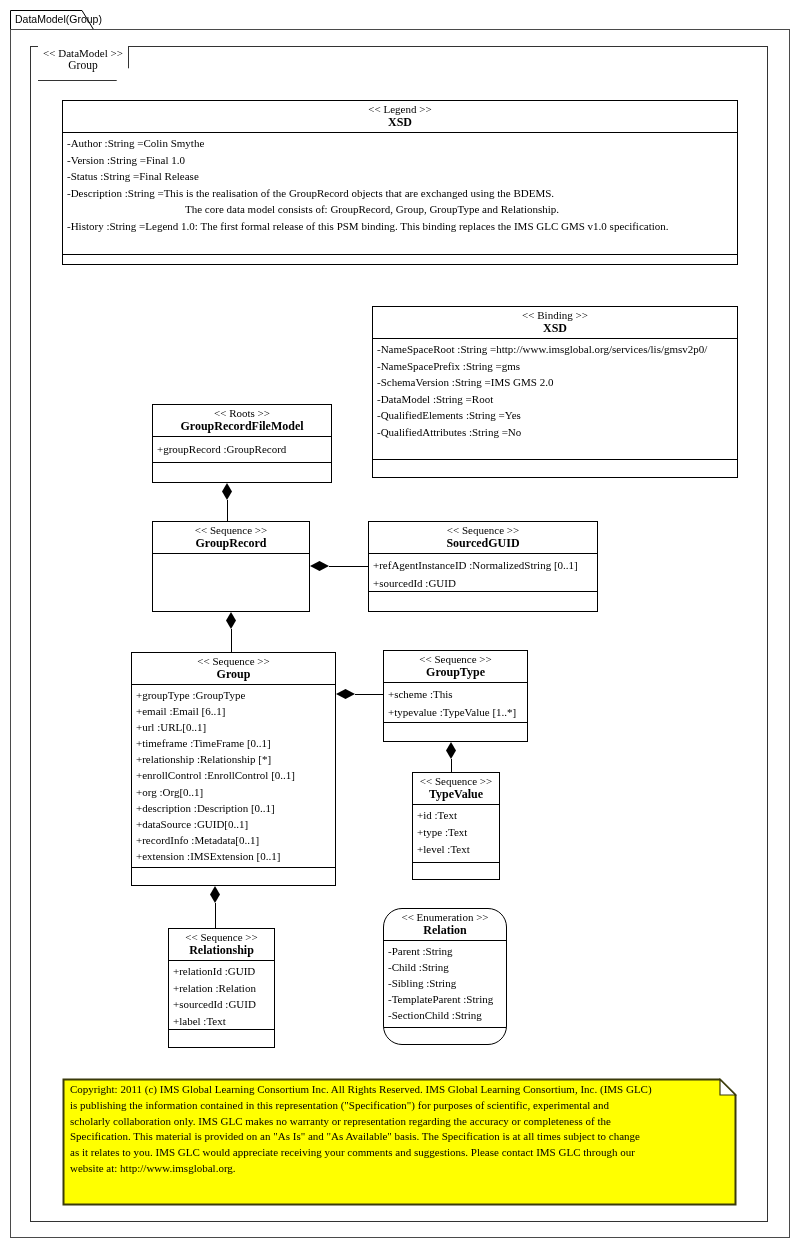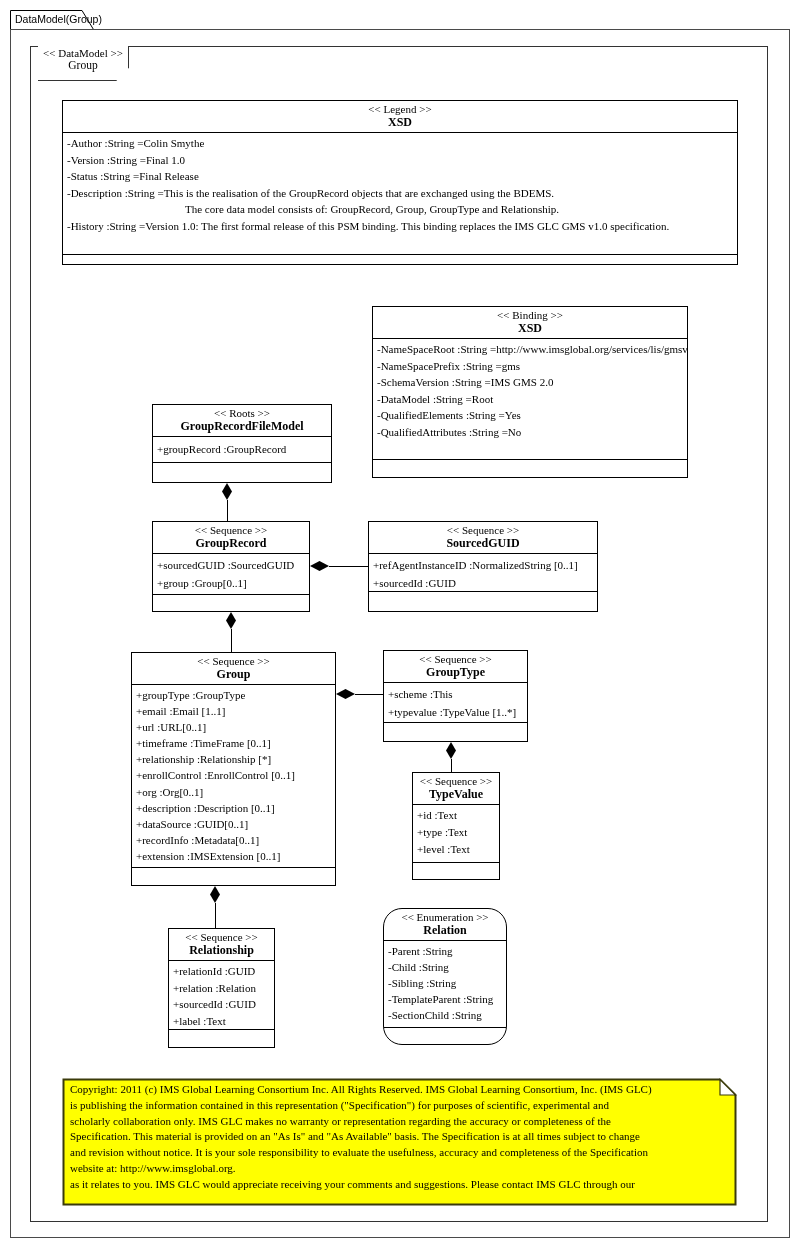--- a/index.html
+++ b/index.html
@@ -40,21 +40,21 @@
     display:flex; flex-direction:column;
   }
   .uml-head { border-bottom:1px solid #000; text-align:center; padding:2px 2px 2px 2px; }
   .stereotype { font-size:11px; white-space:nowrap; }
   .cls-name  { font-size:12px; font-weight:bold; white-space:nowrap; }
   .uml-attrs { flex:1; border-bottom:1px solid #000; padding:2px 0 0 4px; overflow:hidden; }
   .attr-row  { font-size:11px; line-height:var(--lh,17px); white-space:nowrap; }
   .uml-ops   { height:var(--ops,16px); }
 
   #box-legend       { left:62px;  top:100px; width:676px; height:165px; --ops:9px;  --lh:16.5px; }
-  #box-binding      { left:372px; top:306px; width:316px; height:172px; --ops:17px; --lh:16.5px; }
+  #box-binding      { left:372px; top:306px; width:366px; height:172px; --ops:17px; --lh:16.5px; }
   #box-roots        { left:152px; top:404px; width:180px; height:79px;  --ops:19px; --lh:20px; }
   #box-grouprecord  { left:152px; top:521px; width:158px; height:91px;  --ops:16px; --lh:18px; }
   #box-sourcedguid  { left:368px; top:521px; width:230px; height:91px;  --ops:19px; --lh:18px; }
   #box-group        { left:131px; top:652px; width:205px; height:234px; --ops:17px; --lh:16.1px; }
   #box-grouptype    { left:383px; top:650px; width:145px; height:92px;  --ops:18px; --lh:18px; }
   #box-typevalue    { left:412px; top:772px; width:88px;  height:108px; --ops:16px; --lh:17px; }
   #box-relationship { left:168px; top:928px; width:107px; height:120px; --ops:17px; --lh:16.5px; }
   #box-relation     { left:383px; top:908px; width:124px; height:137px;border-radius:19px; --ops:16px; --lh:16px; }
 
   
@@ -109,21 +109,21 @@
     <div class="uml-head">
       <div class="stereotype">&lt;&lt; Legend &gt;&gt;</div>
       <div class="cls-name">XSD</div>
     </div>
     <div class="uml-attrs">
         <div class="attr-row">-Author :String =Colin Smythe</div>
         <div class="attr-row">-Version :String =Final 1.0</div>
         <div class="attr-row">-Status :String =Final Release</div>
         <div class="attr-row">-Description :String =This is the realisation of the GroupRecord objects that are exchanged using the BDEMS.</div>
         <div class="attr-row" style="padding-left: 118px;">The core data model consists of: GroupRecord, Group, GroupType and Relationship.</div>
-        <div class="attr-row">-History :String =Version 1.0: The first formal release of this PSM binding. This binding replaces the IMS GLC GMS v1.0 specification.</div>
+        <div class="attr-row">-History :String =Legend 1.0: The first formal release of this PSM binding. This binding replaces the IMS GLC GMS v1.0 specification.</div>
       </div>
     <div class="uml-ops"></div>
   </div>
 
   <div class="uml-class" id="box-binding">
     <div class="uml-head">
       <div class="stereotype">&lt;&lt; Binding &gt;&gt;</div>
       <div class="cls-name">XSD</div>
     </div>
     <div class="uml-attrs">
@@ -146,24 +146,20 @@
         <div class="attr-row">+groupRecord :GroupRecord</div>
       </div>
     <div class="uml-ops"></div>
   </div>
 
   <div class="uml-class" id="box-grouprecord">
     <div class="uml-head">
       <div class="stereotype">&lt;&lt; Sequence &gt;&gt;</div>
       <div class="cls-name">GroupRecord</div>
     </div>
-    <div class="uml-attrs">
-        <div class="attr-row">+sourcedGUID :SourcedGUID</div>
-        <div class="attr-row">+group :Group[0..1]</div>
-      </div>
     <div class="uml-ops"></div>
   </div>
 
   <div class="uml-class" id="box-sourcedguid">
     <div class="uml-head">
       <div class="stereotype">&lt;&lt; Sequence &gt;&gt;</div>
       <div class="cls-name">SourcedGUID</div>
     </div>
     <div class="uml-attrs">
         <div class="attr-row">+refAgentInstanceID :NormalizedString [0..1]</div>
@@ -172,21 +168,21 @@
     <div class="uml-ops"></div>
   </div>
 
   <div class="uml-class" id="box-group">
     <div class="uml-head">
       <div class="stereotype">&lt;&lt; Sequence &gt;&gt;</div>
       <div class="cls-name">Group</div>
     </div>
     <div class="uml-attrs">
         <div class="attr-row">+groupType :GroupType</div>
-        <div class="attr-row">+email :Email [1..1]</div>
+        <div class="attr-row">+email :Email [6..1]</div>
         <div class="attr-row">+url :URL[0..1]</div>
         <div class="attr-row">+timeframe :TimeFrame [0..1]</div>
         <div class="attr-row">+relationship :Relationship [*]</div>
         <div class="attr-row">+enrollControl :EnrollControl [0..1]</div>
         <div class="attr-row">+org :Org[0..1]</div>
         <div class="attr-row">+description :Description [0..1]</div>
         <div class="attr-row">+dataSource :GUID[0..1]</div>
         <div class="attr-row">+recordInfo :Metadata[0..1]</div>
         <div class="attr-row">+extension :IMSExtension [0..1]</div>
       </div>
@@ -268,19 +264,18 @@
   <div id="note">
     <svg width="675" height="128" viewBox="0 0 675 128">
       <path d="M1.5,1.5 H658 L673.5,17 V126.5 H1.5 Z" stroke="#3b3b0b" stroke-width="2" fill="#ffff00"></path>
       <path d="M658,1.5 V17 H673.5 Z" fill="#ffffff" stroke="#3b3b0b" stroke-width="1.2"></path>
     </svg>
     <div id="note-text">
         <div class="note-line">Copyright: 2011 (c) IMS Global Learning Consortium Inc.  All Rights Reserved.  IMS Global Learning Consortium, Inc. (IMS GLC)</div>
         <div class="note-line">is publishing the information contained in this representation ("Specification") for purposes of scientific, experimental and</div>
         <div class="note-line">scholarly collaboration only.  IMS GLC makes no warranty or representation regarding the accuracy or completeness of the</div>
         <div class="note-line">Specification.  This material is provided on an "As Is" and "As Available" basis.  The Specification is at all times subject to change</div>
-        <div class="note-line">and revision without notice.  It is your sole responsibility to evaluate the usefulness, accuracy and completeness of the Specification</div>
+        <div class="note-line">as it relates to you.  IMS GLC would appreciate receiving your comments and suggestions.  Please contact IMS GLC through our</div>
         <div class="note-line">website at: http://www.imsglobal.org.</div>
-        <div class="note-line">as it relates to you.  IMS GLC would appreciate receiving your comments and suggestions.  Please contact IMS GLC through our</div>
       </div>
   </div>
 
 </div>
 
 </body></html>

